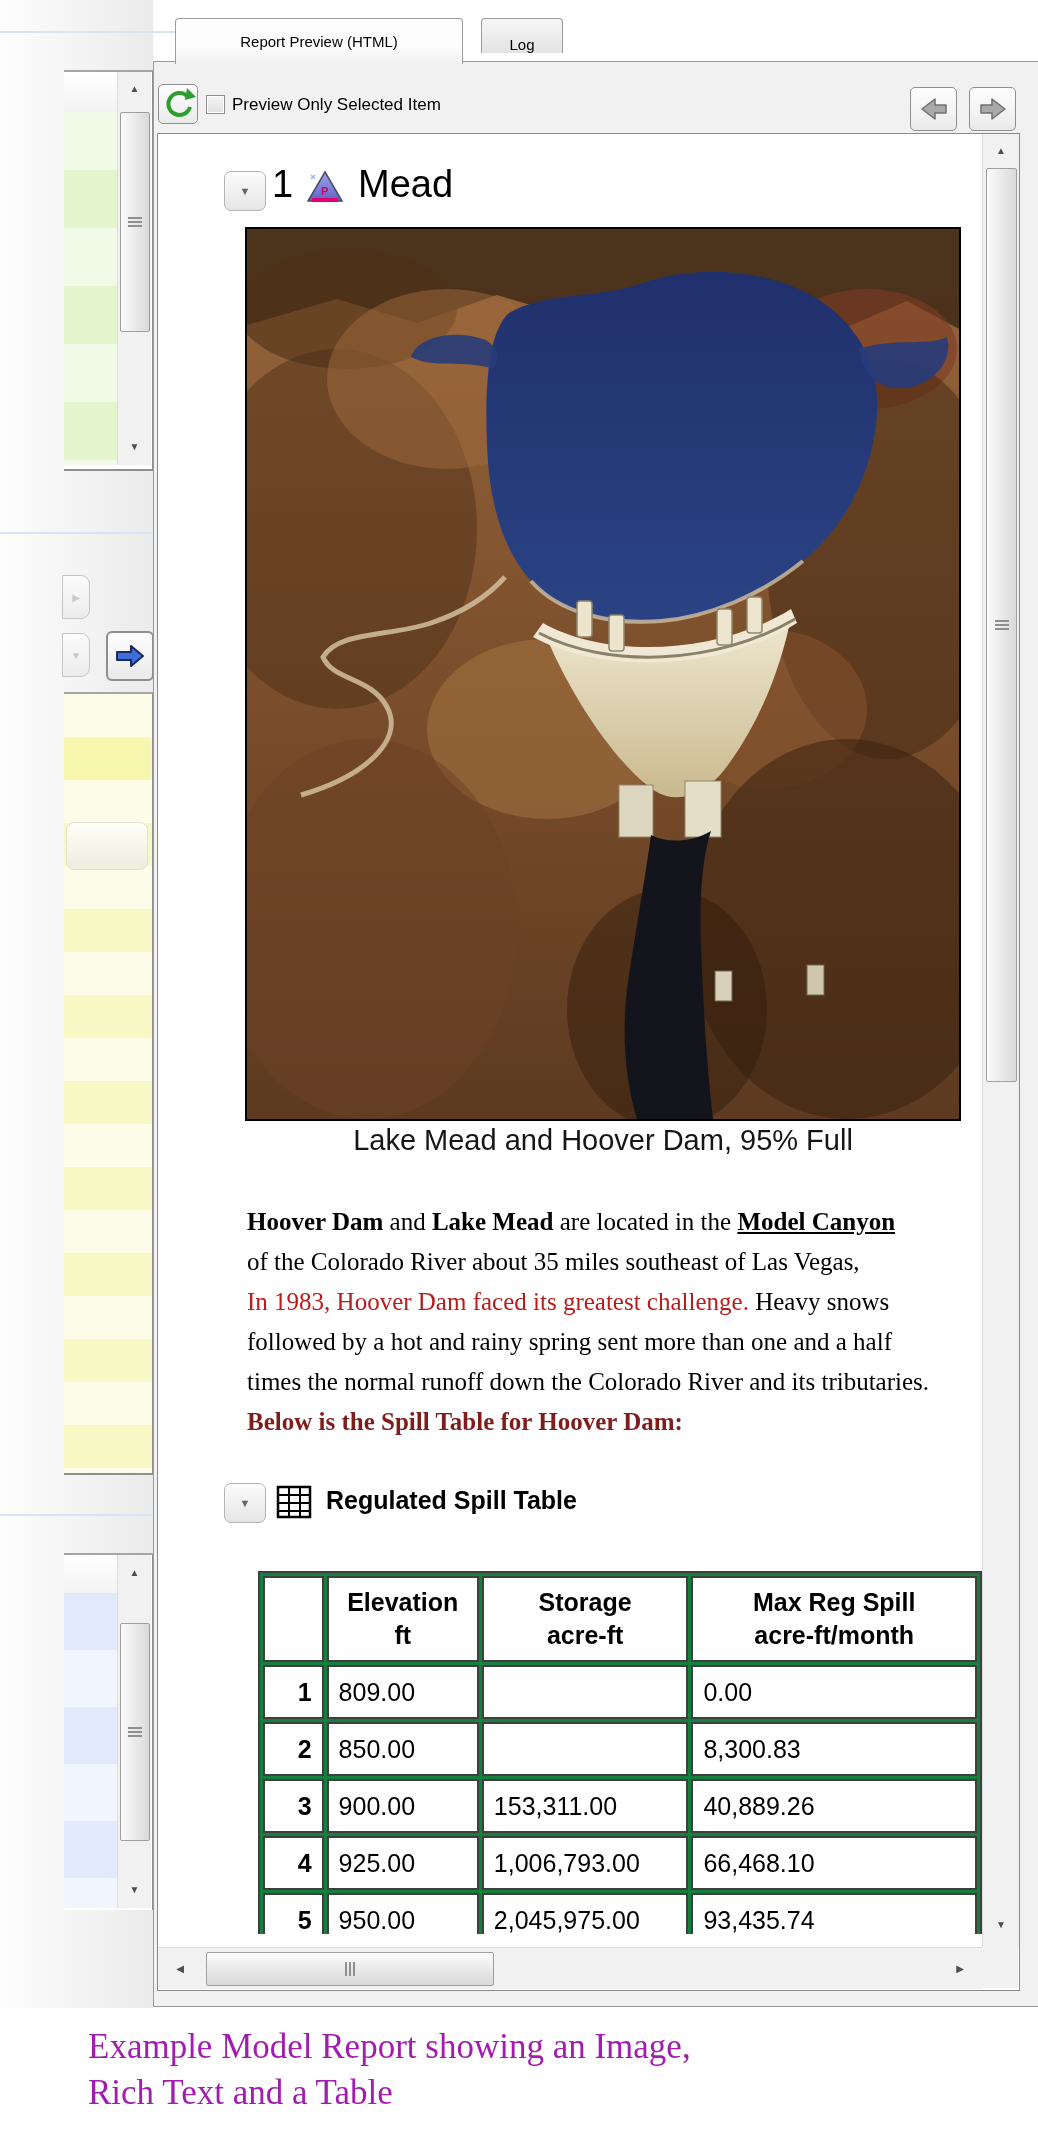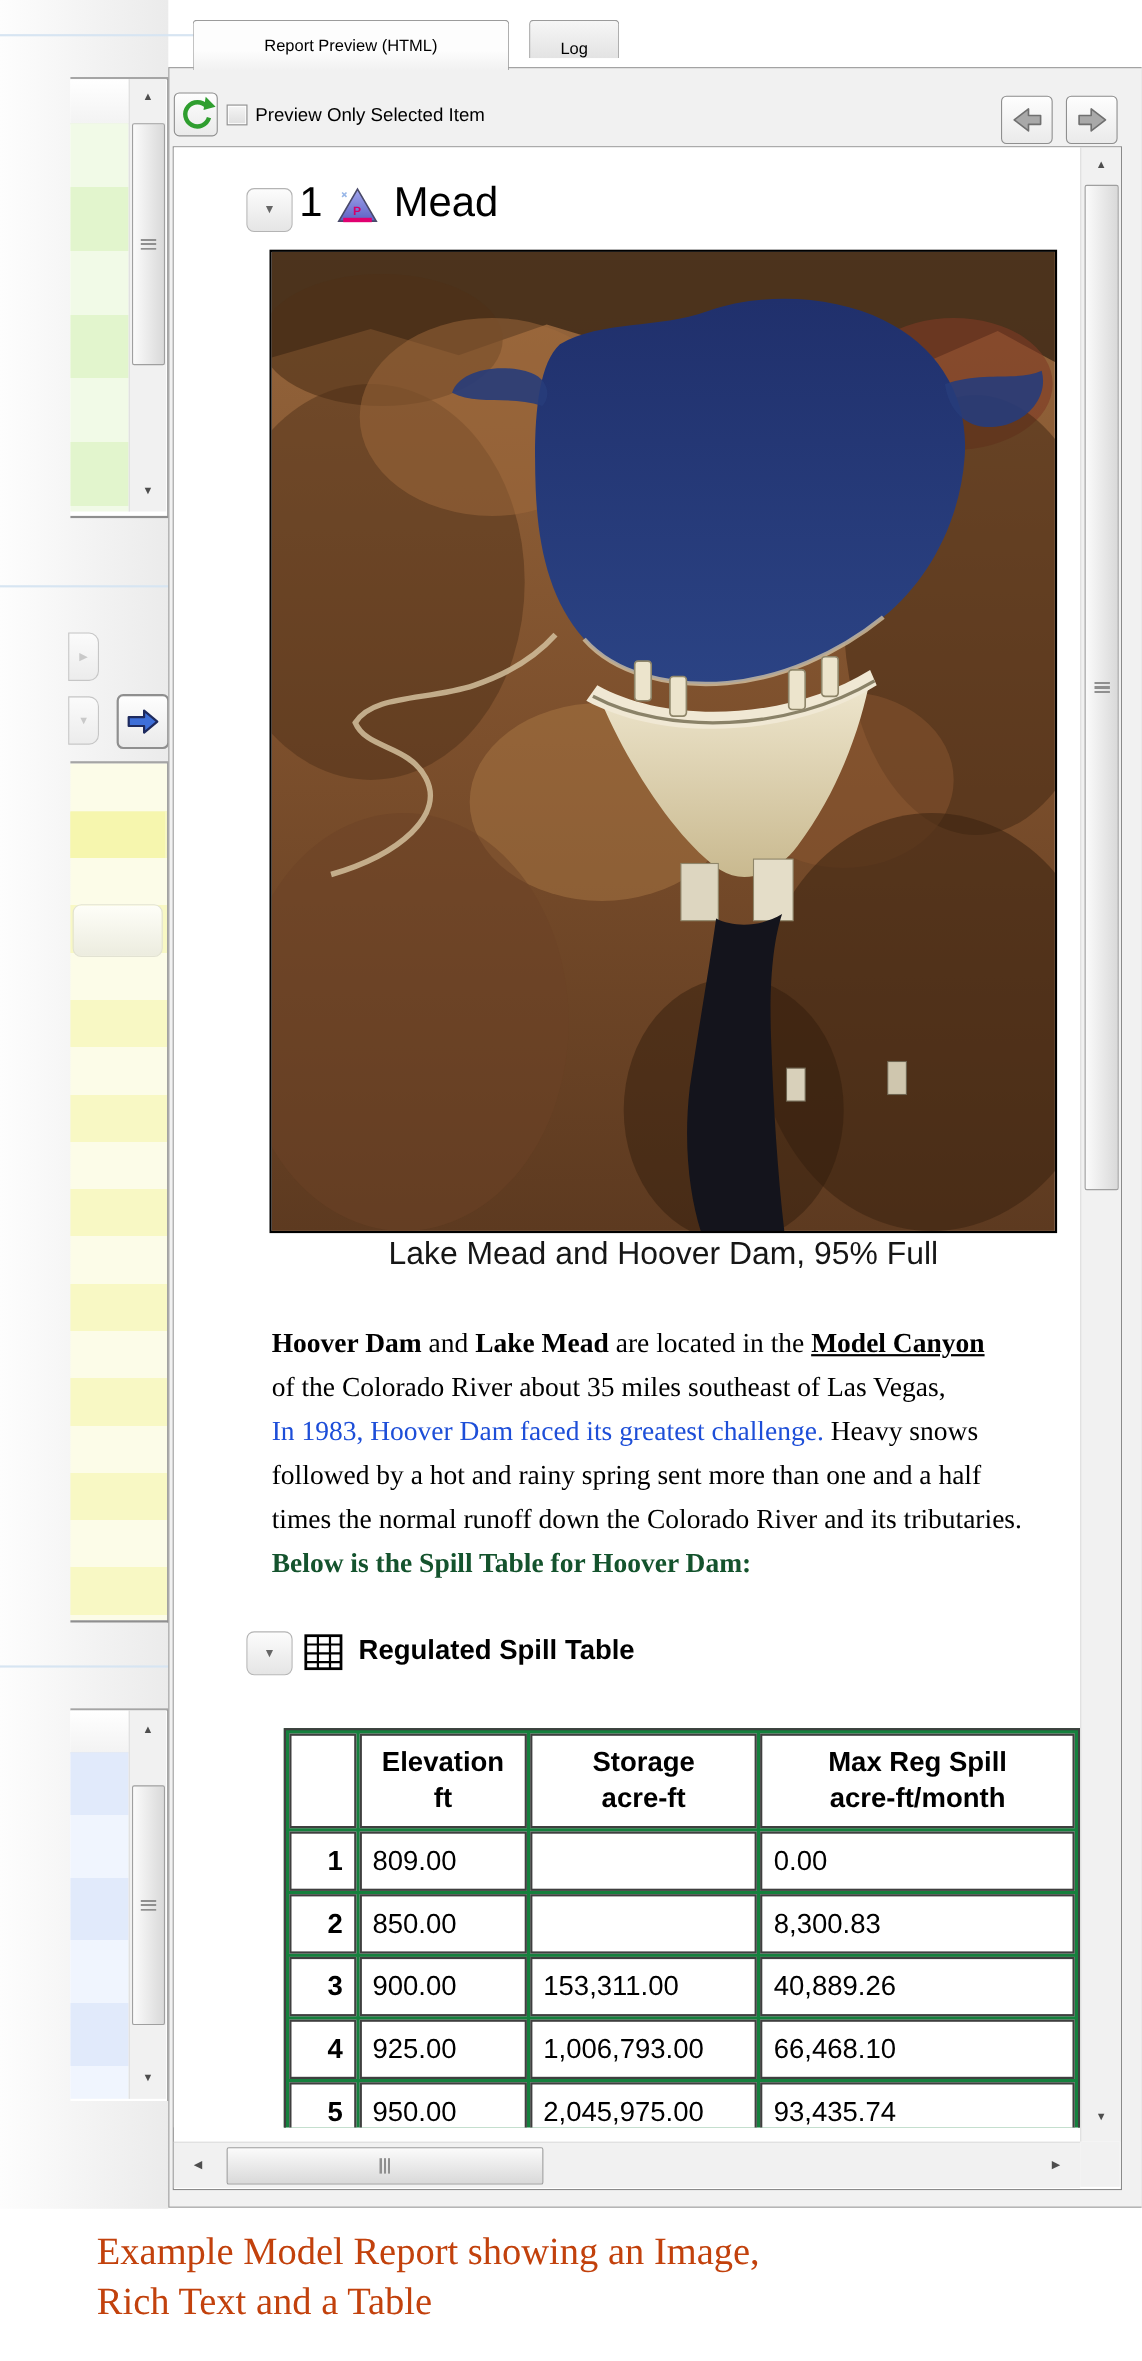--- a/index.html
+++ b/index.html
@@ -49,35 +49,35 @@
   .h1-text{position:absolute;font-size:38px;line-height:44px;color:#000;}
   #image-frame{position:absolute;left:87px;top:93px;width:712px;height:890px;border:2px solid #000;}
   #img-caption{position:absolute;left:87px;top:990px;width:716px;text-align:center;
                font-size:29px;color:#161616;}
 
   #para{position:absolute;left:89px;top:1068px;width:735px;font-family:"Liberation Serif", serif;
         font-size:25px;color:#000;}
   .pline{white-space:nowrap;height:40px;line-height:40px;overflow:hidden;}
   .b{font-weight:bold;}
   .bu{font-weight:bold;text-decoration:underline;}
-  .red{color:#1d4ed8;}
-  .green{color:#14532d;font-weight:bold;}
+  .red{color:#b91c1c;}
+  .green{color:#7f1d1d;font-weight:bold;}
 
   #table-title{position:absolute;left:168px;top:1352px;font-size:25px;font-weight:bold;}
   #table-wrap{position:absolute;left:100px;top:1437px;}
   #spill-table{border-collapse:separate;border-spacing:3px;border:2px solid #3f3f3f;background:#15803d;font-size:25px;}
   #spill-table th,#spill-table td{border:2px solid #3f3f3f;background:#fff;}
   #spill-table th{font-weight:bold;text-align:center;line-height:33px;padding:8px 6px;}
   #spill-table td{height:50px;padding:0 10px;}
   .rownum{font-weight:bold;text-align:right;width:40px;}
   .c-elev{width:140px;} .c-stor{width:196px;} .c-spill{width:292px;margin-left:23px;}
   .val{}
 
   #bottom-caption{position:absolute;left:88px;top:2024px;font-family:"Liberation Serif", serif;
-                  font-size:35px;line-height:46px;color:#c2410c;}
+                  font-size:35px;line-height:46px;color:#a21caf;}
 </style>
 </head>
 <body>
 
 <div id="screen">
 
   <div id="left-bg" class="abs"></div>
   <div class="abs accent-line" style="left:0;top:31px;width:183px;"></div>
   <div class="abs accent-line" style="left:0;top:532px;width:153px;"></div>
   <div class="abs accent-line" style="left:0;top:1514px;width:153px;"></div>

